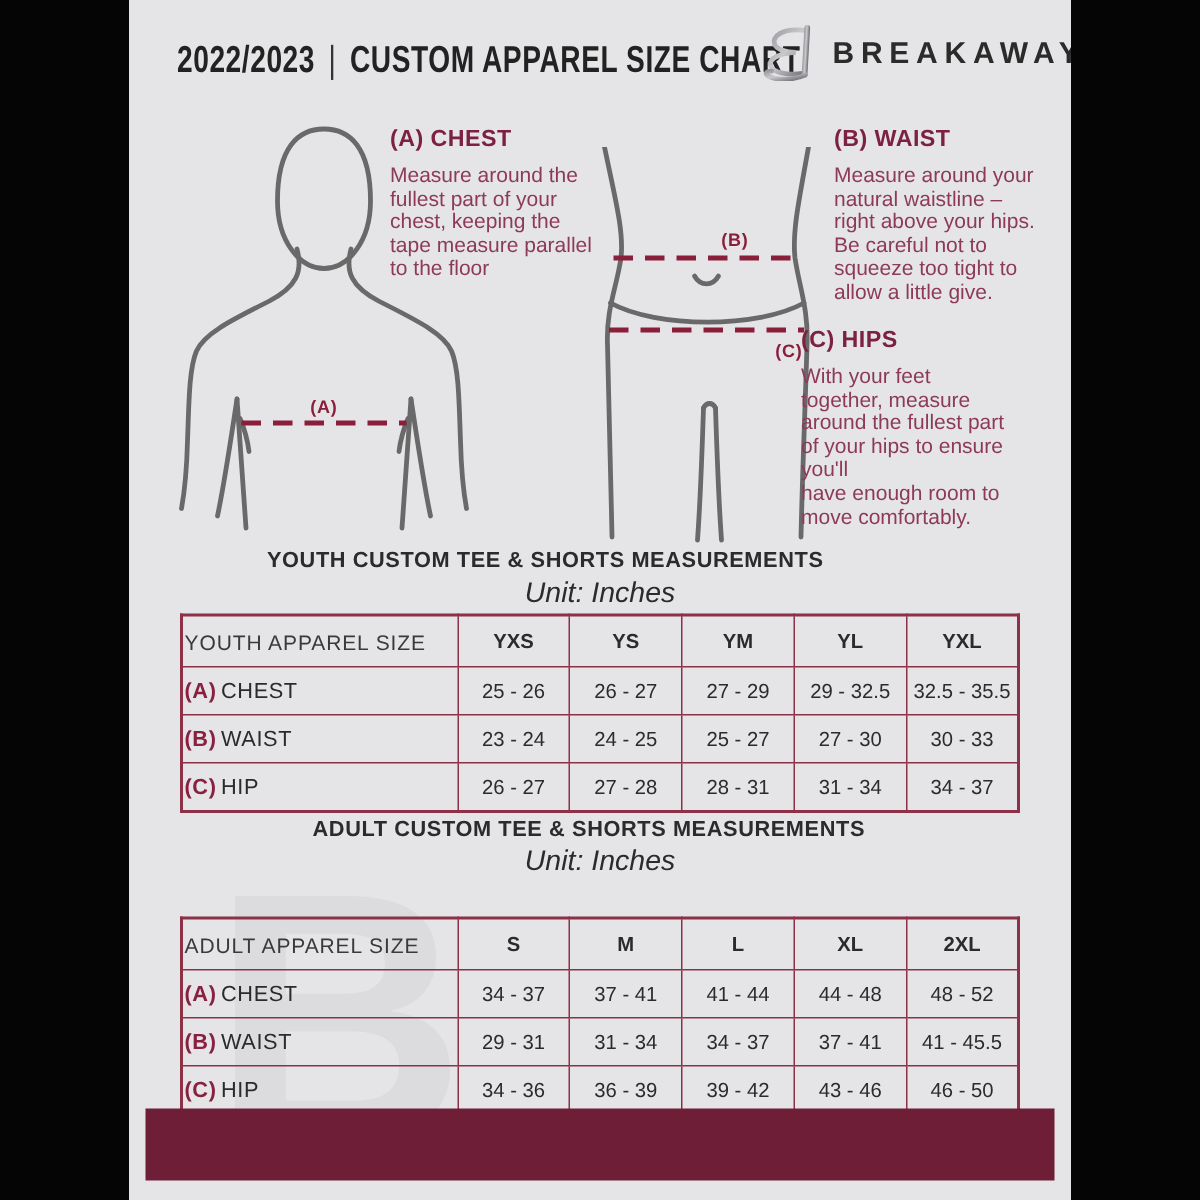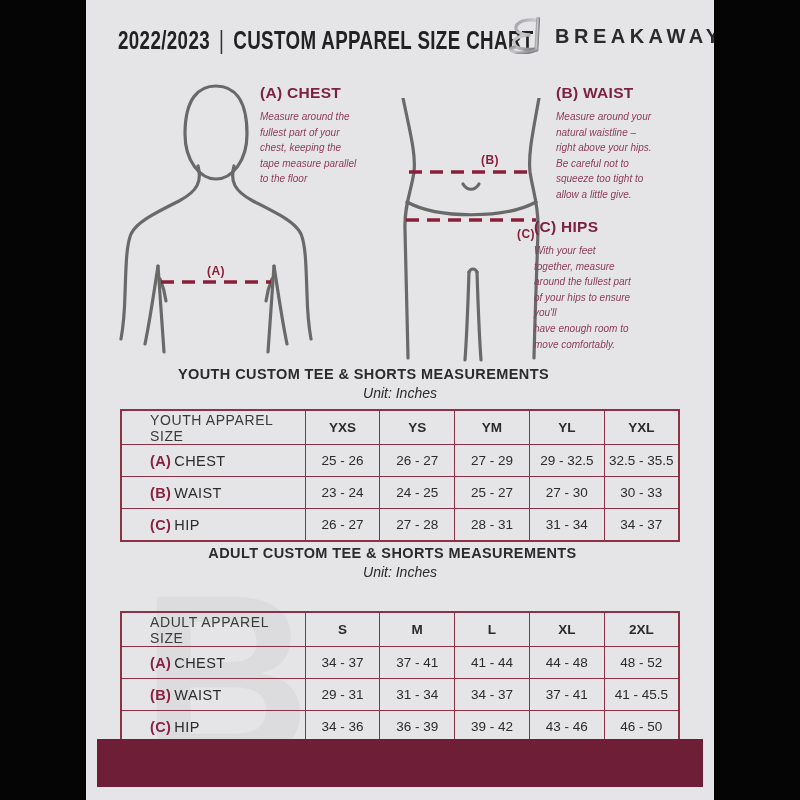--- a/index.html
+++ b/index.html
@@ -19,37 +19,37 @@
 
   
   .fig{position:absolute;z-index:1;}
   .fig path, .fig line{fill:none;stroke:#696969;stroke-width:3.2;stroke-linecap:round;}
   .fig .dash{stroke:#8a1f3c;stroke-width:3.4;stroke-dasharray:13 8;stroke-linecap:butt;}
   .fig text{font-family:"Liberation Sans",sans-serif;font-size:12px;font-weight:700;
             fill:#8a1f3c;letter-spacing:.5px;}
 
   .measure{position:absolute;width:150px;z-index:1;}
   .measure-h{margin:0;font-size:15.5px;font-weight:800;color:#7c2140;letter-spacing:.3px;}
-  .measure-d{margin:7px 0 0 0;font-size:10px;font-style:italic;line-height:15.6px;
+  .measure-d{margin:7px 0 0 0;font-size:14px;line-height:15.6px;
              color:#8d3a57;white-space:pre-line;}
 
   
   .tbl-title{position:absolute;left:0;width:555px;margin:0;text-align:center;
              font-size:14.5px;font-weight:700;letter-spacing:.4px;color:#2b2b2b;z-index:1;}
   .tbl-unit{position:absolute;left:0;width:628px;margin:0;text-align:center;
-            font-size:14px;font-style:italic;color:#2b2b2b;z-index:1;}
+            font-size:19px;font-style:italic;color:#2b2b2b;z-index:1;}
   table.size{position:absolute;left:34px;width:560px;border-collapse:collapse;table-layout:fixed;
              border:2.2px solid #8c3147;font-size:13.5px;color:#2b2b2b;z-index:1;}
   table.size th,table.size td{border:1.4px solid #8c3147;padding:0;text-align:center;
              background:transparent;}
   table.size col.c0{width:184px;}
   table.size thead th{height:33px;font-weight:700;}
   table.size thead th.lab{font-weight:400;font-size:14px;color:#3a3a3a;letter-spacing:.6px;}
   table.size tbody td{height:31px;}
-  table.size .lab{text-align:left;padding-left:28px;}
+  table.size .lab{text-align:left;padding-left:1px;}
   table.size tbody td.lab{font-size:14.5px;letter-spacing:.4px;}
   .pfx{color:#8a2040;font-weight:700;margin-right:3px;}
 
   
   .watermark{position:absolute;left:55px;top:560px;font-size:235px;line-height:1;
              font-weight:700;color:#dcdcde;z-index:0;user-select:none;}
   .footer-bar{position:absolute;left:11px;top:739px;width:606px;height:48px;
               background:#6f1e38;z-index:2;}
 </style>
 </head>

